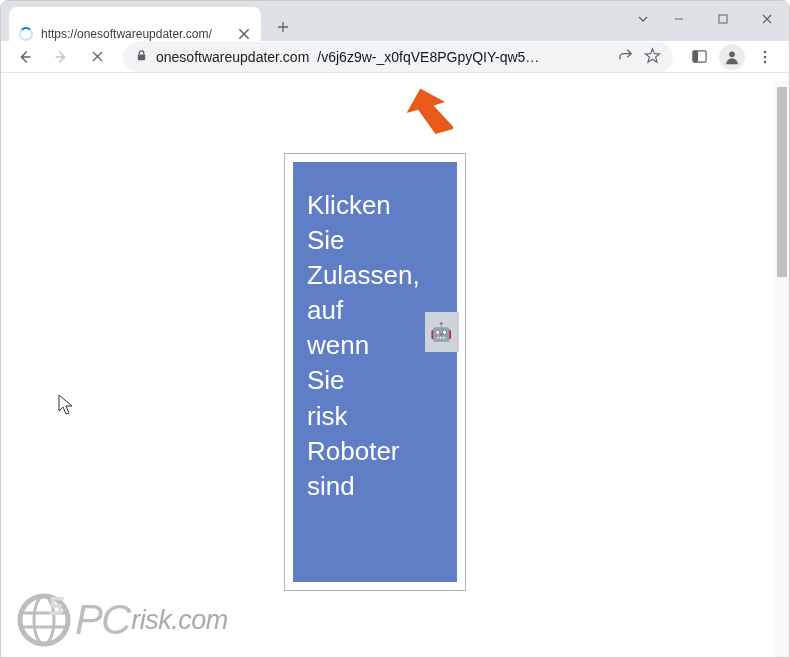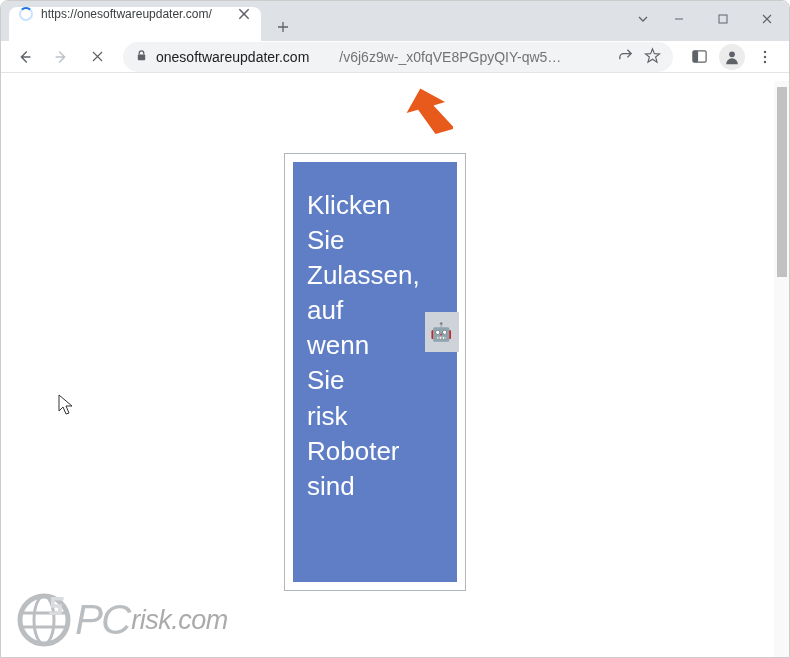--- a/index.html
+++ b/index.html
@@ -46,21 +46,21 @@
   align-items: flex-end;
   padding-left: 8px;
   padding-top: 6px;
 }
 .tab {
   background: #fff;
   height: 34px;
   width: 252px;
   border-radius: 8px 8px 0 0;
   display: flex;
-  align-items: flex-start;
+  align-items: flex-end;
   padding: 0 10px;
   gap: 8px;
   font-size: 12px;
   color: #3c4043;
   position: relative;
 }
 .tab .spinner {
   width: 14px; height: 14px;
   border: 2px solid #c9e3ff;
   border-top-color: #1a73e8;
@@ -99,21 +99,21 @@
   display: flex;
   align-items: center;
   padding: 0 12px;
   font-size: 14px;
   color: #202124;
   gap: 8px;
   margin: 0 6px;
 }
 .omnibox .lock { color:#5f6368; }
 .omnibox .domain { color:#202124; }
-.omnibox .path { color:#737373; white-space:nowrap; overflow:hidden; text-overflow: ellipsis; flex:1;margin-left:22px;}
+.omnibox .path { color:#0f172a; white-space:nowrap; overflow:hidden; text-overflow: ellipsis; flex:1;}
 .omnibox .trail {display:flex;gap:10px;align-items:center;color:#5f6368;}
 .toolbar-right { display:flex; align-items:center; gap:4px; }
 .icon-btn {
   width: 32px; height:32px;
   display:flex;align-items:center;justify-content:center;
   color:#5f6368;
 }
 .avatar {
   width:26px;height:26px;border-radius:50%;background:#ececed;
   display:flex;align-items:center;justify-content:center;color:#5f6368;

